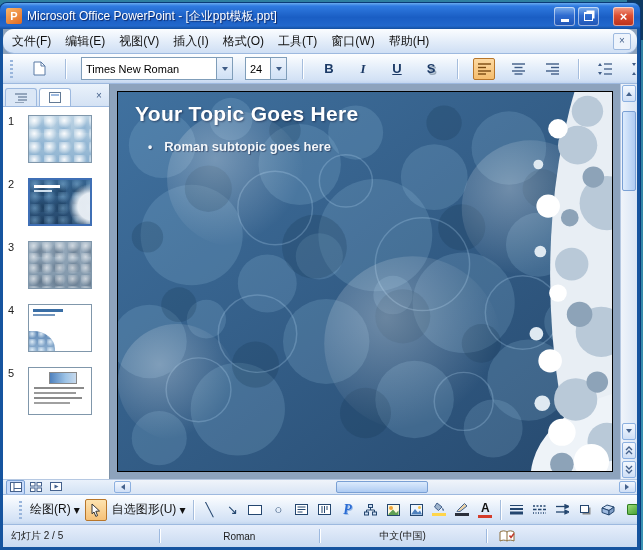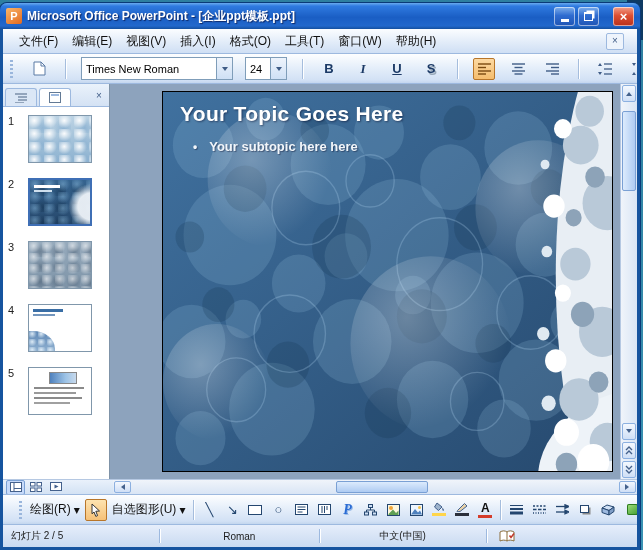--- a/index.html
+++ b/index.html
@@ -16,38 +16,38 @@
   
   .window{position:absolute;left:0;top:3px;width:640px;height:547px;
     background:#16549f;border-radius:7px 7px 0 0;
     box-shadow:0 0 0 1px #0a3a78;}
   .titlebar{position:absolute;left:0;top:0;right:0;height:26px;border-radius:7px 7px 0 0;
     background:linear-gradient(180deg,#6aabef 0%,#2f7ae0 12%,#1a5ec4 55%,#2268cc 88%,#14509f 100%);
     display:flex;align-items:center;padding:0 6px;box-sizing:border-box;}
   .app-icon{width:16px;height:16px;border-radius:2px;margin-right:5px;flex:0 0 auto;
     background:linear-gradient(145deg,#f9b66a,#e2691f);color:#fff;font-weight:bold;font-size:11px;
     display:flex;align-items:center;justify-content:center;}
-  .title-text{color:#fff;font-size:12px;font-weight:bold;text-shadow:1px 1px 1px rgba(0,0,40,.6);
+  .title-text{color:#fff;font-size:12px;font-weight:normal;text-shadow:1px 1px 1px rgba(0,0,40,.6);
     flex:1 1 auto;white-space:nowrap;overflow:hidden;}
   .win-btn{width:21px;height:19px;border-radius:3px;margin-left:3px;flex:0 0 auto;cursor:pointer;
     display:flex;align-items:center;justify-content:center;
     background:linear-gradient(180deg,#7fb0ec,#2f6cd0 45%,#1f55b4);
     box-shadow:inset 0 0 0 1px rgba(255,255,255,.55);color:#fff;}
   .win-btn.close{background:linear-gradient(180deg,#f2a08a,#dd4f33 45%,#b8301a);margin-left:14px;
     font-size:13px;font-weight:bold;line-height:1;}
   .mini-bar{width:8px;height:3px;background:#fff;margin-top:8px;}
   .rest-sq{width:7px;height:6px;border:1px solid #fff;border-top-width:2px;box-shadow:2px -2px 0 -0.5px #fff;}
 
   .client{position:absolute;left:3px;right:3px;top:26px;bottom:3px;
     background:#8da3bd;display:flex;flex-direction:column;overflow:hidden;}
 
   
   .menubar{height:24px;flex:0 0 auto;display:flex;align-items:center;
     background:linear-gradient(180deg,#fbfdff,#e2ecf9 55%,#cfdff4);
-    border-bottom:1px solid #9db9df;padding:0 9px;}
+    border-bottom:1px solid #9db9df;padding:0 2px;border-radius:11px;}
   .menu-item{font-size:12px;color:#111;padding:3px 7px;cursor:default;border-radius:2px;}
   .menu-sp{flex:1 1 auto;}
   .doc-btn{width:16px;height:15px;border:1px solid #9db9df;border-radius:2px;background:#eef4fc;
     color:#44608a;font-size:10px;line-height:13px;text-align:center;margin-right:4px;}
 
   
   .toolbar{height:29px;flex:0 0 auto;display:flex;align-items:center;gap:12px;
     background:linear-gradient(180deg,#fdfeff,#e6effa 45%,#d2e1f5 90%,#c3d6ee);
     border-bottom:1px solid #9db9df;padding:0 4px;}
   .grip{width:3px;height:18px;margin:0 3px;flex:0 0 auto;
@@ -118,21 +118,21 @@
   .t5{background:#fff;}
   .t5 .pic{position:absolute;left:20px;top:4px;width:26px;height:10px;
       background:linear-gradient(90deg,#4f81bd,#9dc3e6 60%,#c7d9ec);border:1px solid #888;}
   .t5 .l1{position:absolute;left:5px;top:19px;width:50px;height:2px;background:#8a8a8a;}
   .t5 .l2{position:absolute;left:5px;top:24px;width:42px;height:2px;background:#9a9a9a;}
   .t5 .l3{position:absolute;left:5px;top:29px;width:48px;height:2px;background:#8a8a8a;}
   .t5 .l4{position:absolute;left:5px;top:34px;width:36px;height:2px;background:#a0a0a0;}
   .t2 .mini-title{position:absolute;left:4px;top:10px;width:18px;height:2px;background:#cfe0ee;}
 
   .main-area{flex:1 1 auto;display:flex;min-width:0;background:#8da3bd;}
-  .slide-wrap{flex:1 1 auto;padding:7px;min-width:0;margin-left:45px;}
+  .slide-wrap{flex:1 1 auto;padding:7px;min-width:0;}
   .slide{position:relative;width:100%;height:100%;border:1px solid #000;box-sizing:border-box;
     background:#2d5885;overflow:hidden;}
   .slide svg.bubbles{position:absolute;inset:0;width:100%;height:100%;}
   .slide-title{position:absolute;left:17px;top:10px;color:#fff;font-size:21px;font-weight:bold;
     letter-spacing:.3px;text-shadow:1px 1px 2px rgba(0,0,30,.45);}
   .slide-sub{position:absolute;left:30px;top:47px;color:#f2f6fa;font-size:13px;font-weight:bold;
     display:flex;align-items:center;text-shadow:1px 1px 1px rgba(0,0,30,.4);}
   .slide-sub .bullet{margin-right:12px;font-size:12px;}
 
   
@@ -510,21 +510,21 @@
               <g fill="#dfe9f1">
                 <circle cx="430" cy="165" r="6"></circle>
                   <circle cx="426" cy="250" r="7"></circle>
                   <circle cx="432" cy="322" r="8"></circle>
                 <circle cx="428" cy="75" r="5"></circle>
               </g>
             </svg>
             <div class="slide-title">Your Topic Goes Here</div>
             <div class="slide-sub">
               <span class="bullet">•</span>
-              <span>Your subtopic here here</span>
+              <span>Roman subtopic goes here</span>
             </div>
           </div>
         </div>
 
         <div class="vscroll">
           <span class="sbtn">
               <i class="tri-u"></i>
             </span>
           <span class="vtrack">
             <span class="vthumb"></span>

